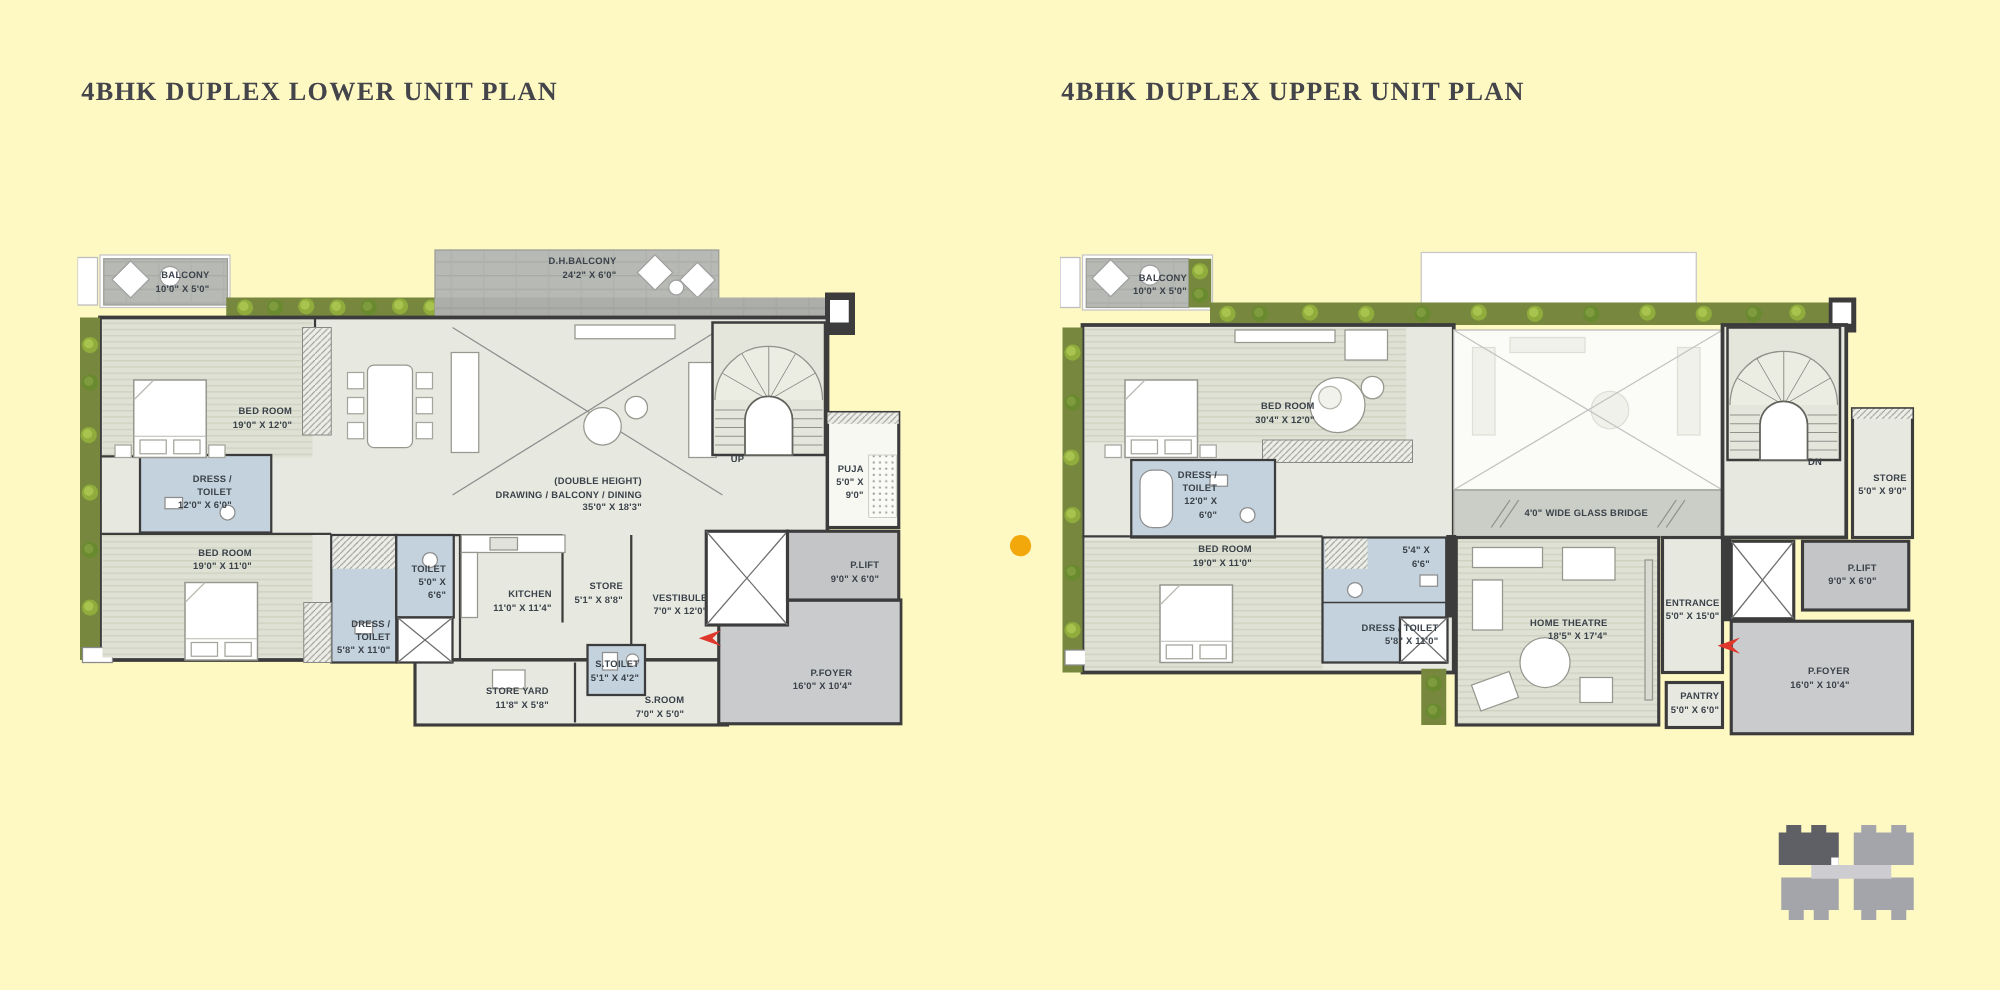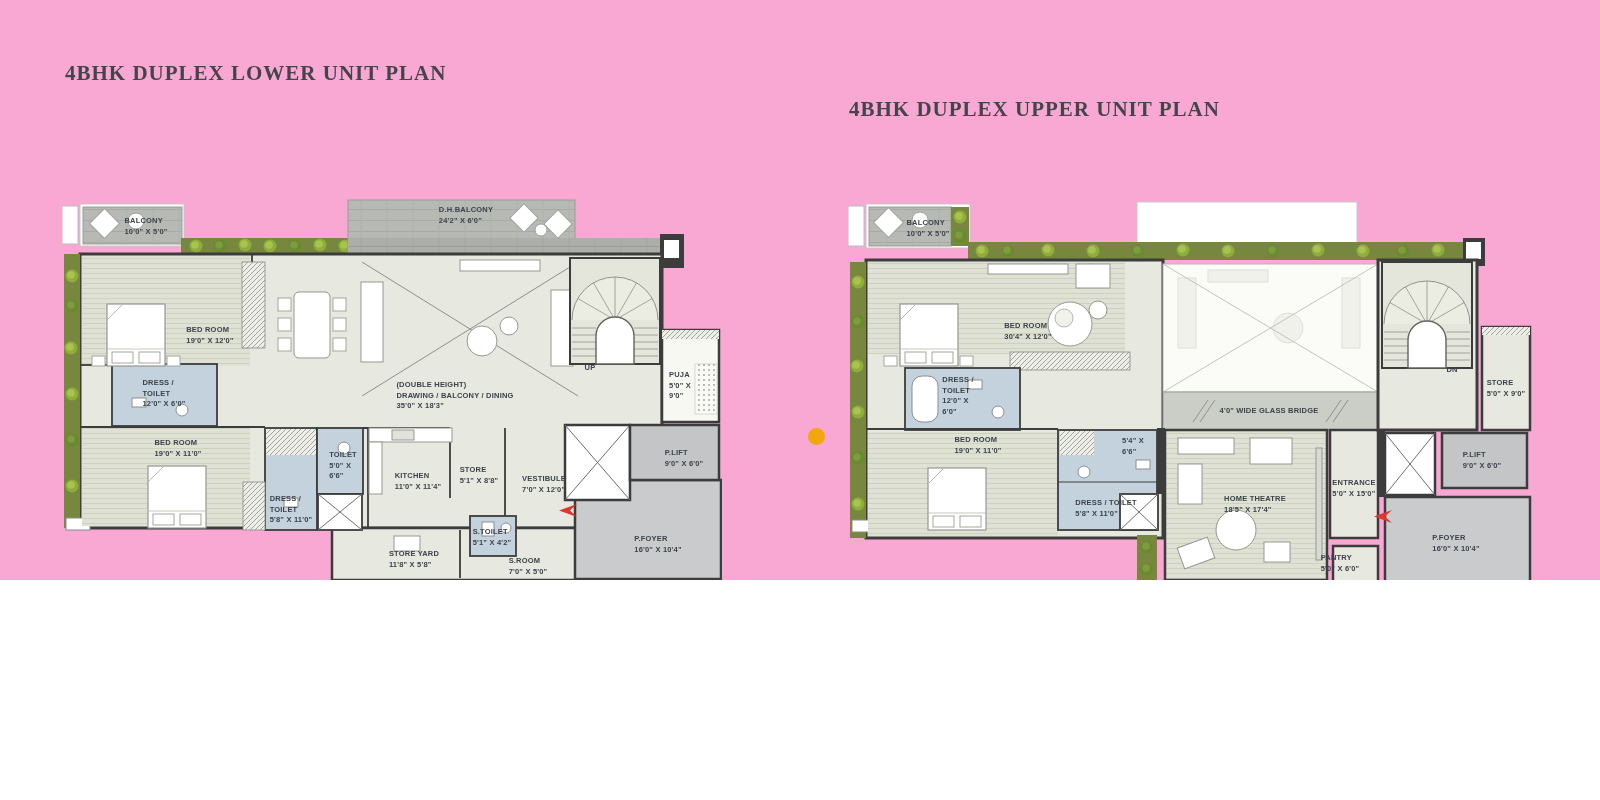--- a/index.html
+++ b/index.html
@@ -1,26 +1,26 @@
 <!DOCTYPE html>
 <html><head>
 <meta charset="utf-8">
 <style>
   html,body{margin:0;padding:0;background:#fff;}
-  .canvas{position:relative;width:1600px;height:580px;background:#f9a8d4;overflow:hidden;
+  .canvas{position:relative;width:1600px;height:792px;background:#fef9c3;overflow:hidden;
           font-family:"Liberation Sans",sans-serif;}
   .plan-title{position:absolute;margin:0;font:bold 21px "Liberation Serif",serif;
               color:#44444B;letter-spacing:1px;white-space:nowrap;}
   .t1{left:65px;top:61px;}
-  .t2{left:849px;top:61px;margin-top:36px;}
+  .t2{left:849px;top:61px;}
   .plan{position:absolute;}
   .p1{left:62px;top:198px;width:660px;height:392px;}
   .p2{left:848px;top:198px;width:700px;height:392px;}
   .plan svg{position:absolute;left:0;top:0;}
-  .lbl{position:absolute;transform:translate(-50%,-50%);text-align:left;color:#3B424A;
+  .lbl{position:absolute;transform:translate(-50%,-50%);text-align:right;color:#3B424A;
        font:bold 7.5px/1.4 "Liberation Sans",sans-serif;letter-spacing:.2px;
        white-space:nowrap;z-index:5;}
   .lbl span{display:block;}
   .dot{position:absolute;left:808px;top:428px;width:17px;height:17px;border-radius:50%;
        background:#F2A70B;}
   .keyplan{position:absolute;left:1421px;top:656px;}
 </style>
 </head>
 <body>
 
@@ -455,36 +455,36 @@
         <span>6'0"</span>
       </div>
     <div class="lbl" style="left:130px;top:247px">
       <span>BED ROOM</span>
         <span>19'0" X 11'0"</span>
       </div>
     <div class="lbl" style="left:285px;top:248px">
       <span>5'4" X</span>
         <span>6'6"</span>
       </div>
-    <div class="lbl" style="left:258px;top:310px">
+    <div class="lbl" style="left:272px;top:310px">
       <span>DRESS / TOILET</span>
         <span>5'8" X 11'0"</span>
       </div>
     <div class="lbl" style="left:421px;top:213px">
       <span>4'0" WIDE GLASS BRIDGE</span>
       </div>
     <div class="lbl" style="left:407px;top:306px">
       <span>HOME THEATRE</span>
         <span>18'5" X 17'4"</span>
       </div>
     <div class="lbl" style="left:506px;top:290px">
       <span>ENTRANCE</span>
         <span>5'0" X 15'0"</span>
       </div>
-    <div class="lbl" style="left:492px;top:365px">
+    <div class="lbl" style="left:508px;top:365px">
       <span>PANTRY</span>
         <span>5'0" X 6'0"</span>
       </div>
     <div class="lbl" style="left:658px;top:190px">
       <span>STORE</span>
         <span>5'0" X 9'0"</span>
       </div>
     <div class="lbl" style="left:634px;top:262px">
       <span>P.LIFT</span>
         <span>9'0" X 6'0"</span>

